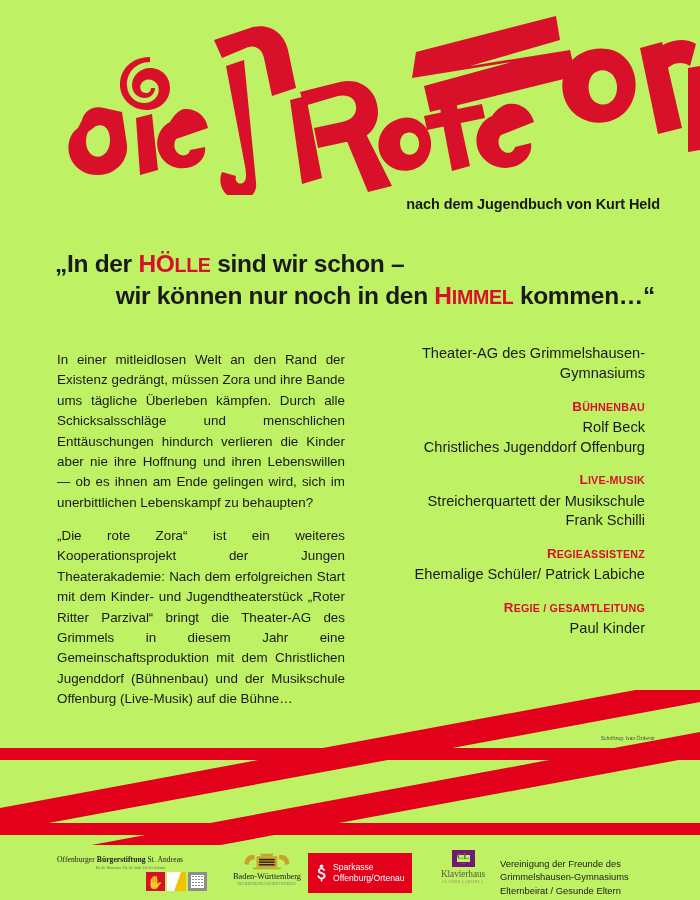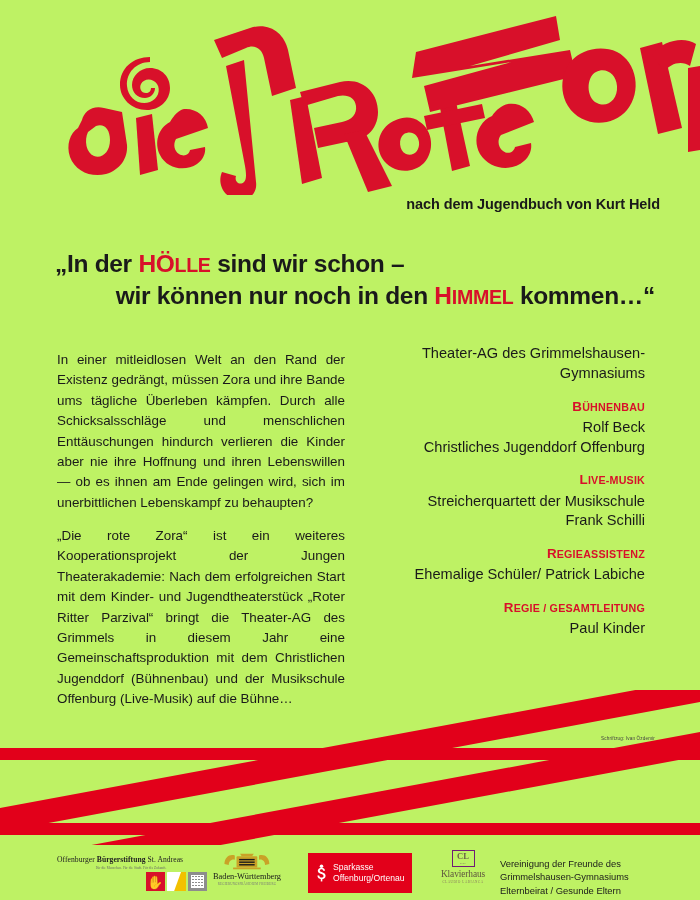--- a/index.html
+++ b/index.html
@@ -157,21 +157,21 @@
   }
   .sq-gray::after {
     content: ""; position: absolute; left: 3px; top: 3px;
     width: 13px; height: 13px;
     background:
       repeating-linear-gradient(0deg,#fff 0 1.5px,transparent 1.5px 3px),
       repeating-linear-gradient(90deg,#fff 0 1.5px,transparent 1.5px 3px);
   }
 
   .logo-bw {
-    position: absolute; left: 208px; top: 6px; width: 78px; text-align: center;
+    position: absolute; left: 228px; top: 6px; width: 78px; text-align: center;
   }
   .bw-crest { height: 19px; display: block; margin: 0 auto 1px; }
   .bw-name {
     font-family: "Liberation Serif", serif;
     font-size: 8.4px; color: #1a1a1a; letter-spacing: -0.05px;
   }
   .bw-sub {
     font-family: "Liberation Serif", serif;
     font-size: 3.1px; color: #777; margin-top: 1px; letter-spacing: 0.2px;
   }
@@ -185,21 +185,21 @@
   }
   .spk-mark { width: 13px; flex: 0 0 13px; }
   .spk-text { color: #fff; font-size: 8.6px; line-height: 1.26; font-weight: 500; }
 
   .logo-klav {
     position: absolute; left: 434px; top: 4px;
     width: 58px; text-align: center; color: #6b6048;
   }
   .kl-box {
     width: 23px; height: 17px; margin: 0 auto;
-    border: 1px solid #701a75;
+    border: 5px solid #701a75;
     display: flex; flex-direction: column; align-items: center; justify-content: center;
   }
   .kl-cl {
     font-family: "Liberation Serif", serif;
     font-size: 8.5px; font-weight: 700; line-height: 1; color: #6b6048;
   }
   .kl-dots {
     font-size: 2.6px; letter-spacing: 0.6px; color: #8a7c5e; margin-top: 1px;
   }
   .kl-name {

